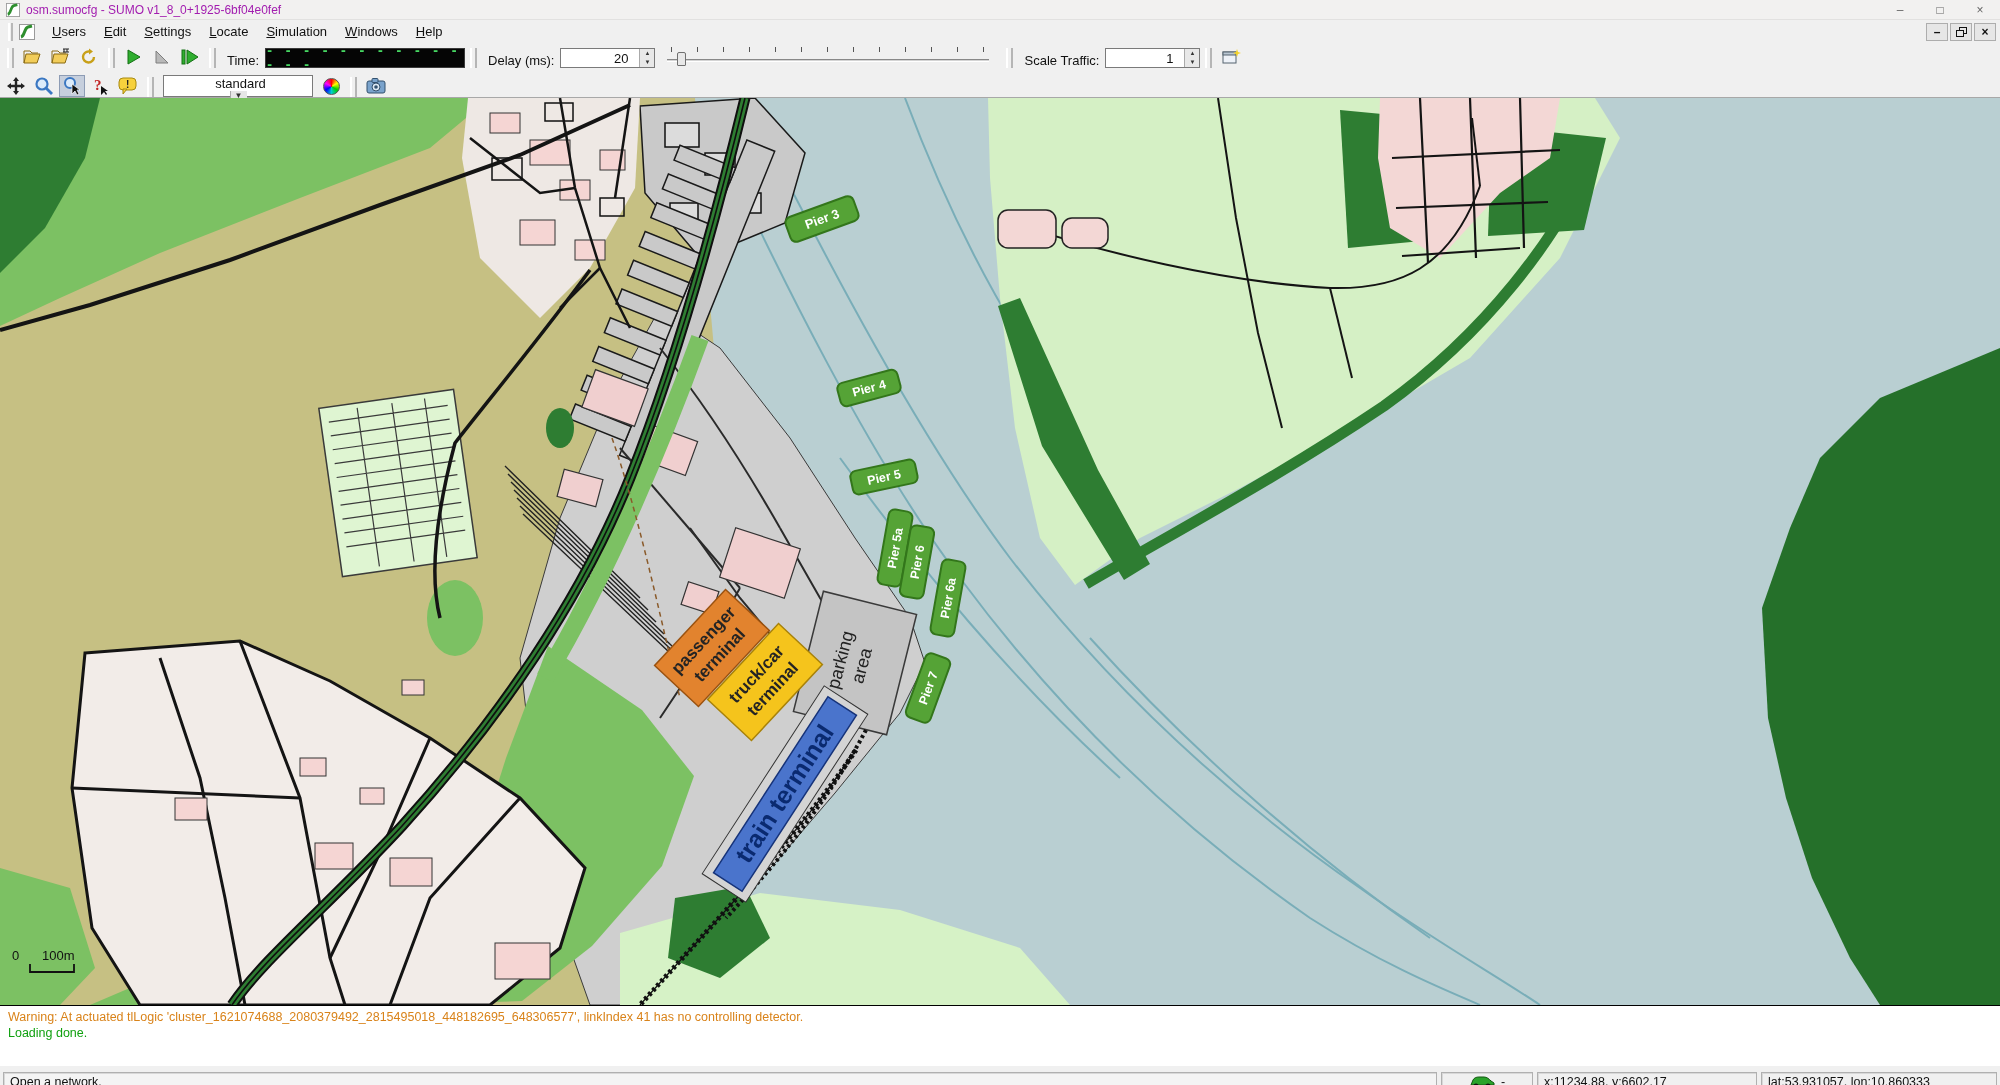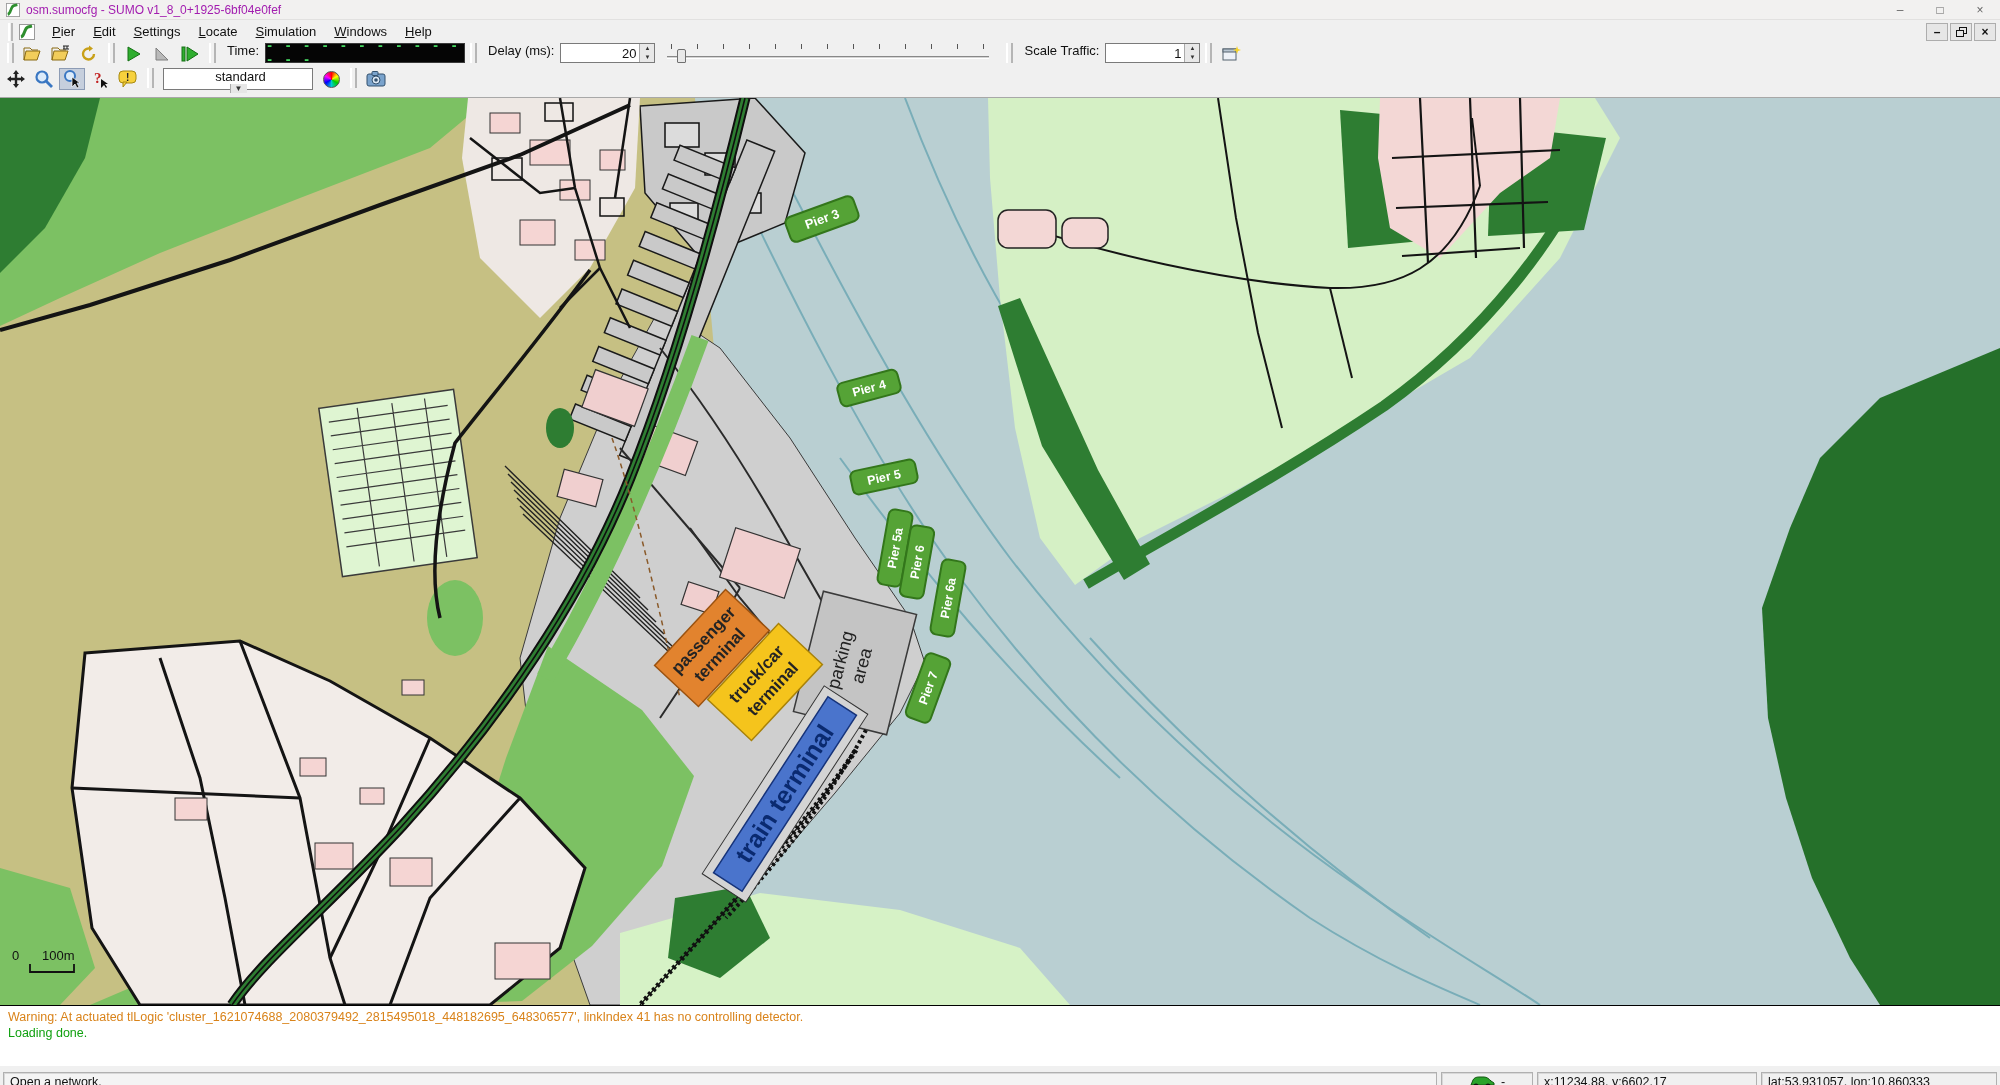--- a/index.html
+++ b/index.html
@@ -15,29 +15,29 @@
   
   .menubar { height:24px; background:#f0f0f0; display:flex; align-items:center; border-top:1px solid #e2e1e0; padding-left:4px; }
   .menubar .grip { width:5px; height:18px; border-left:2px solid #fff; border-right:2px solid #b8b8b8; margin:0 4px; }
   .menubar .mdi-icon { width:16px; height:16px; margin:0 8px 0 2px; }
   .menu-item { padding:3px 9px; font-size:13px; color:#111; }
   .menu-item::first-letter { text-decoration:underline; }
   .menubar .mdi-controls { margin-left:auto; display:flex; margin-right:4px; }
   .mdi-btn { width:22px; height:18px; border:1px solid #adadad; background:#e6e6e6; display:flex; align-items:center; justify-content:center; font-size:12px; font-weight:bold; color:#111; margin-left:2px; }
 
   
-  .toolbar { height:25px; background:#f0f0f0; display:flex; align-items:flex-start; padding-left:2px; }
+  .toolbar { height:25px; background:#f0f0f0; display:flex; align-items:flex-end; padding-left:2px; }
   .toolbar2 { height:30px; border-bottom:1px solid #a8a8a8; }
   .tb-grip { width:7px; height:20px; border-left:2px solid #ffffff; border-right:2px solid #b5b5b5; margin:0 5px; }
   .tb-btn { width:26px; height:22px; display:flex; align-items:center; justify-content:center; margin:0 1px; }
   .tb-btn.pressed { background:#c6cfdd; border:1px solid #8d9cb5; }
   .tb-label { font-size:13px; color:#111; margin:0 6px; white-space:nowrap; }
   .lcd { width:200px; height:20px; background:#050505; border:1px solid #3a3a3a; color:#46d862; font-family:"DejaVu Sans Mono", monospace; font-size:12px; font-weight:bold; display:flex; align-items:center; justify-content:center; letter-spacing:2px; overflow:hidden; }
   .spinbox { width:95px; height:20px; background:#fff; border:1px solid #7a7a7a; display:flex; align-items:center; }
-  .spinbox .val { flex:1; text-align:right; font-size:13px; padding-right:3px; color:#111; }
+  .spinbox .val { flex:1; text-align:right; font-size:13px; padding-right:11px; color:#111; }
   .spin-arrows { width:15px; height:18px; display:flex; flex-direction:column; border-left:1px solid #aaa; }
   .spin-arrows span { flex:1; font-size:6px; line-height:8px; text-align:center; color:#333; background:#e8e8e8; }
   .slider { width:330px; height:22px; position:relative; margin:0 8px; }
   .slider .ticks { position:absolute; top:1px; left:8px; right:8px; height:5px;
      background:repeating-linear-gradient(to right,#555 0 1px,transparent 1px 26px); }
   .slider .track { position:absolute; top:13px; left:4px; right:4px; height:3px; border-top:1px solid #888; border-bottom:1px solid #fff; background:#d4d4d4; }
   .slider .handle { position:absolute; top:6px; left:14px; width:9px; height:14px; background:#e8e8e8; border:1px solid #707070; border-radius:2px 2px 1px 1px; }
   .combobox { width:150px; height:22px; background:#fff; border:1px solid #7a7a7a; display:flex; align-items:center; margin:0 4px;flex-direction:column; }
   .combobox .val { flex:1; font-size:13px; padding-left:5px; color:#111; }
   .combobox .dd { width:17px; height:20px; background:#e6e6e6; border-left:1px solid #aaa; font-size:8px; display:flex; align-items:center; justify-content:center; color:#333; }
@@ -77,21 +77,21 @@
     <div class="win-btn">×</div>
   </div>
 </div>
 
 <div class="menubar">
   <div class="grip"></div>
   <svg class="mdi-icon" viewBox="0 0 16 16">
     <rect x="0.5" y="0.5" width="15" height="15" fill="#ffffff" stroke="#9a9a9a"></rect>
     <path d="M2,13 C6,12 5,4 9,3 L13,2" stroke="#2f8f2f" stroke-width="3" fill="none"></path>
   </svg>
-  <div class="menu-item">Pier</div>
+  <div class="menu-item">Users</div>
   <div class="menu-item">Edit</div>
   <div class="menu-item">Settings</div>
   <div class="menu-item">Locate</div>
   <div class="menu-item">Simulation</div>
   <div class="menu-item">Windows</div>
   <div class="menu-item">Help</div>
   <div class="mdi-controls">
     <div class="mdi-btn">–</div>
     <div class="mdi-btn">
       <svg width="11" height="10" viewBox="0 0 11 10">

